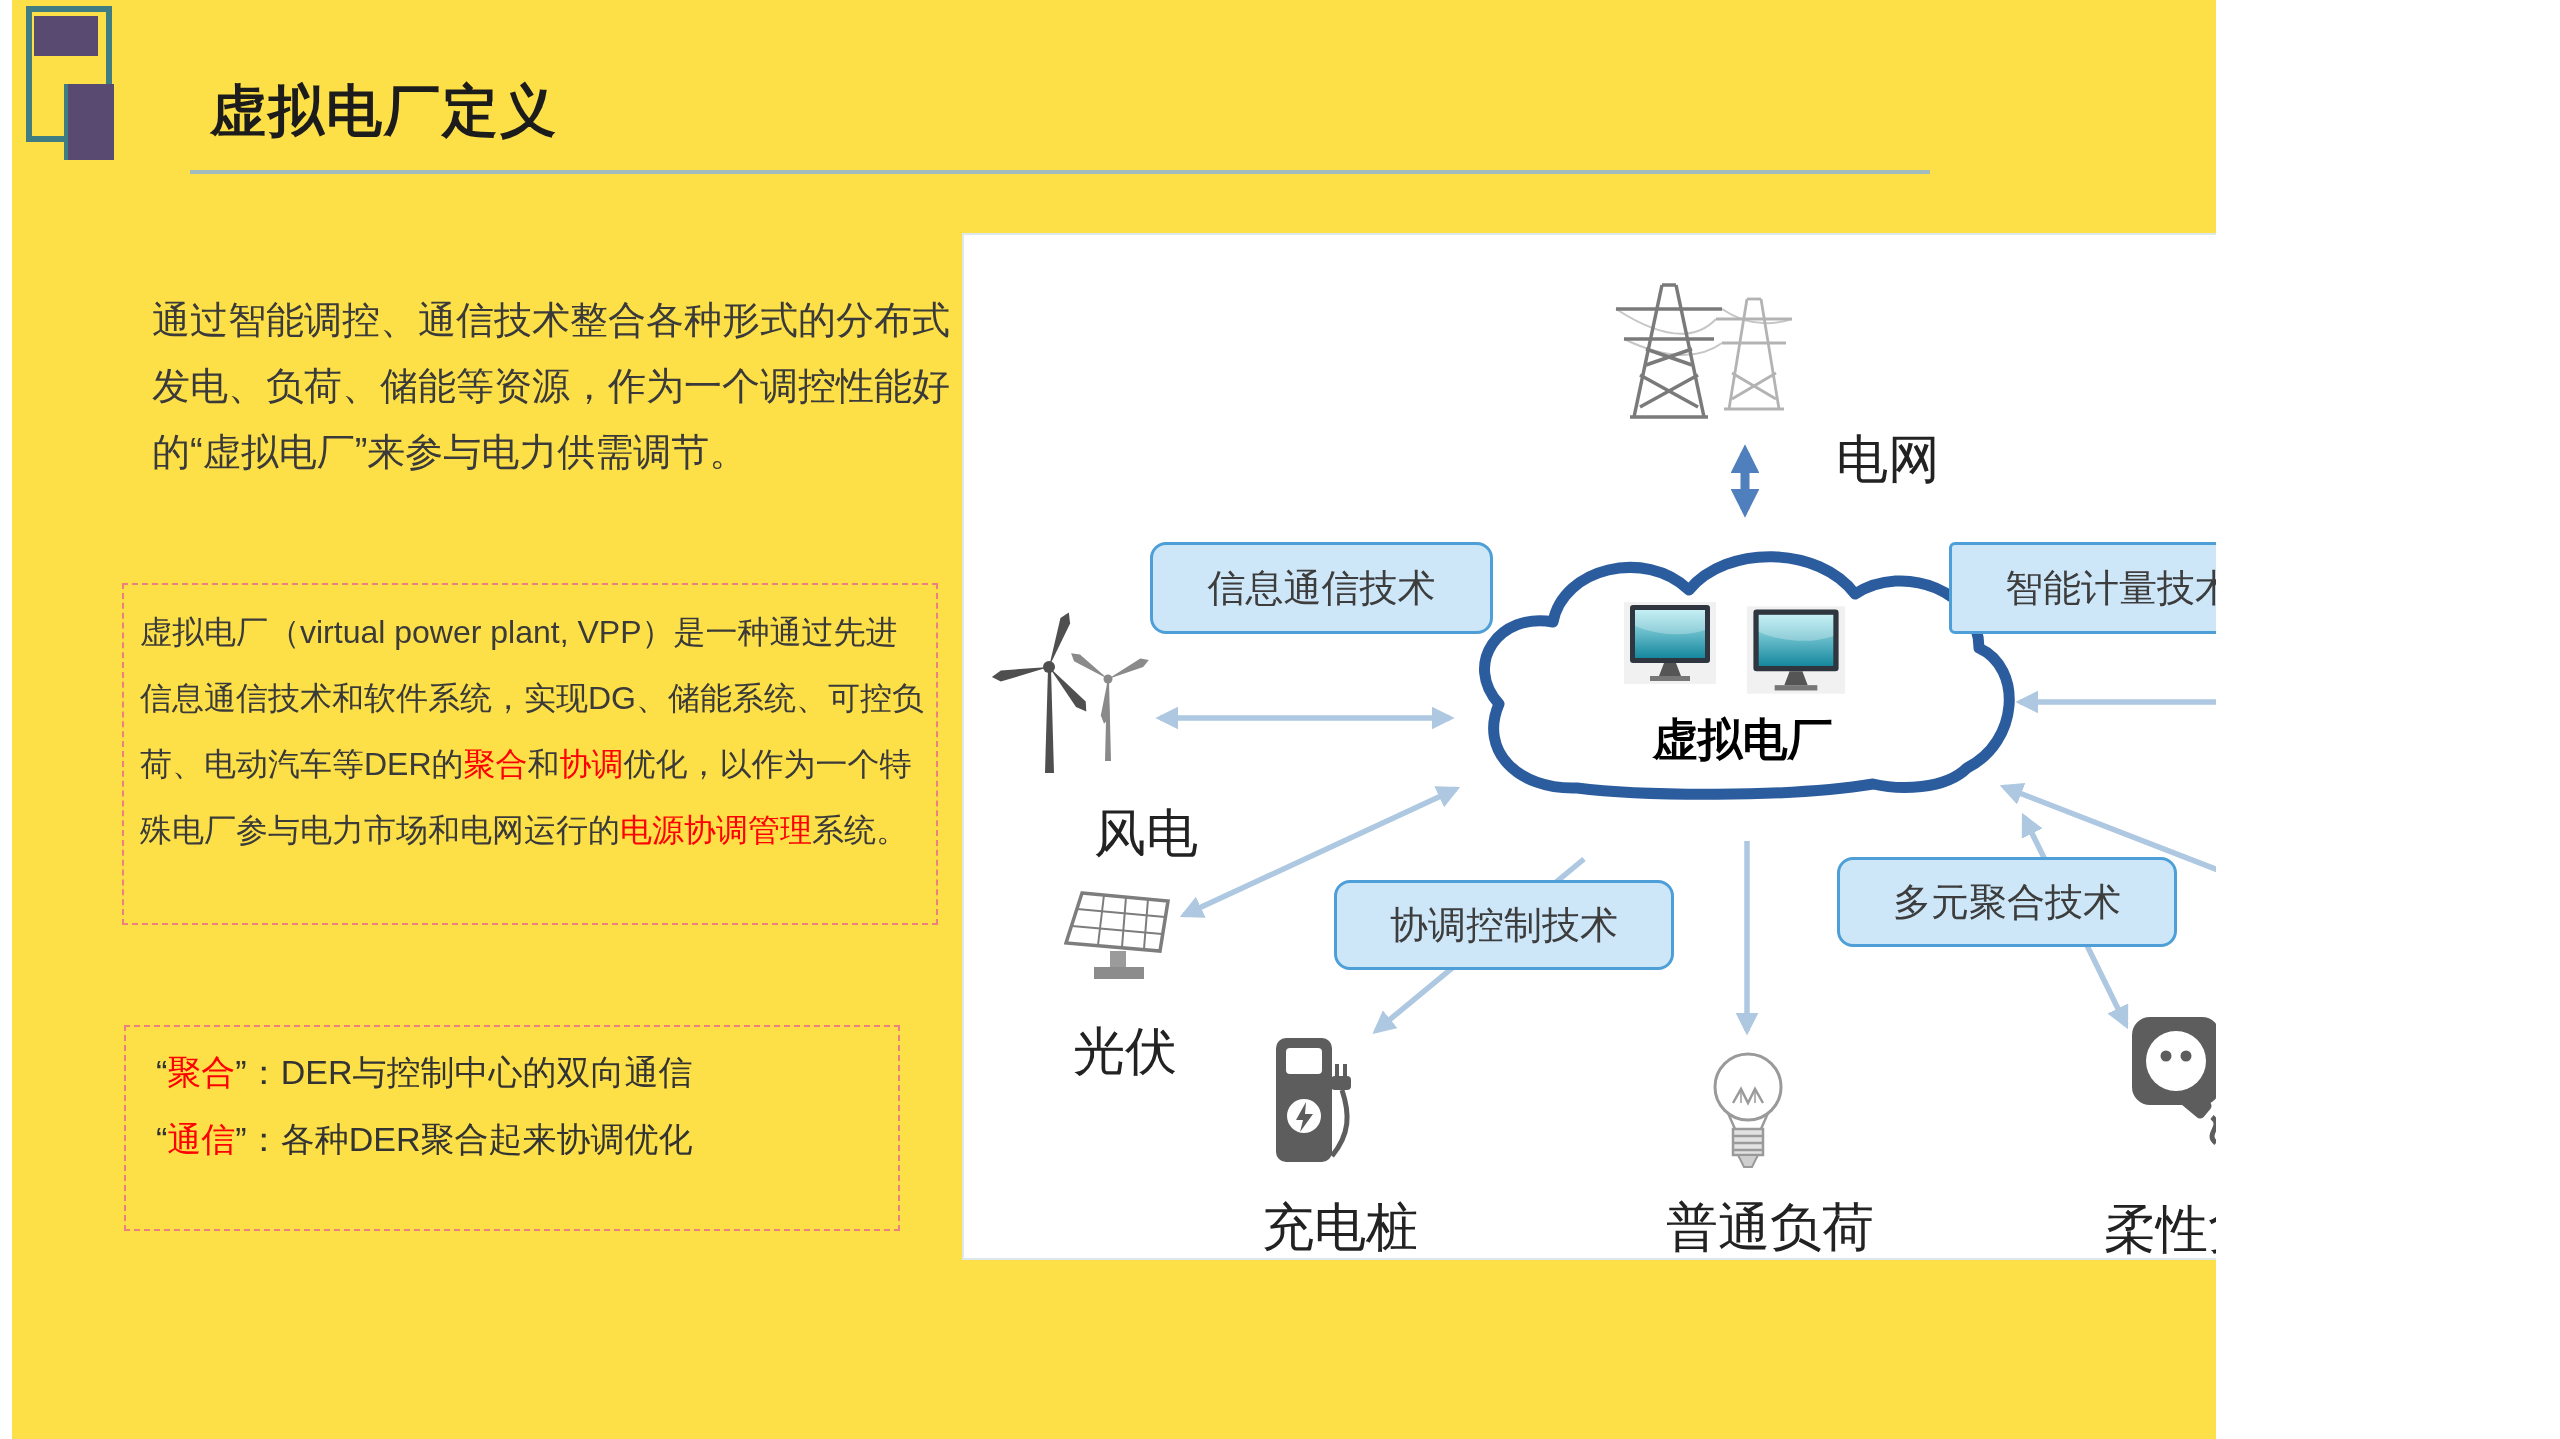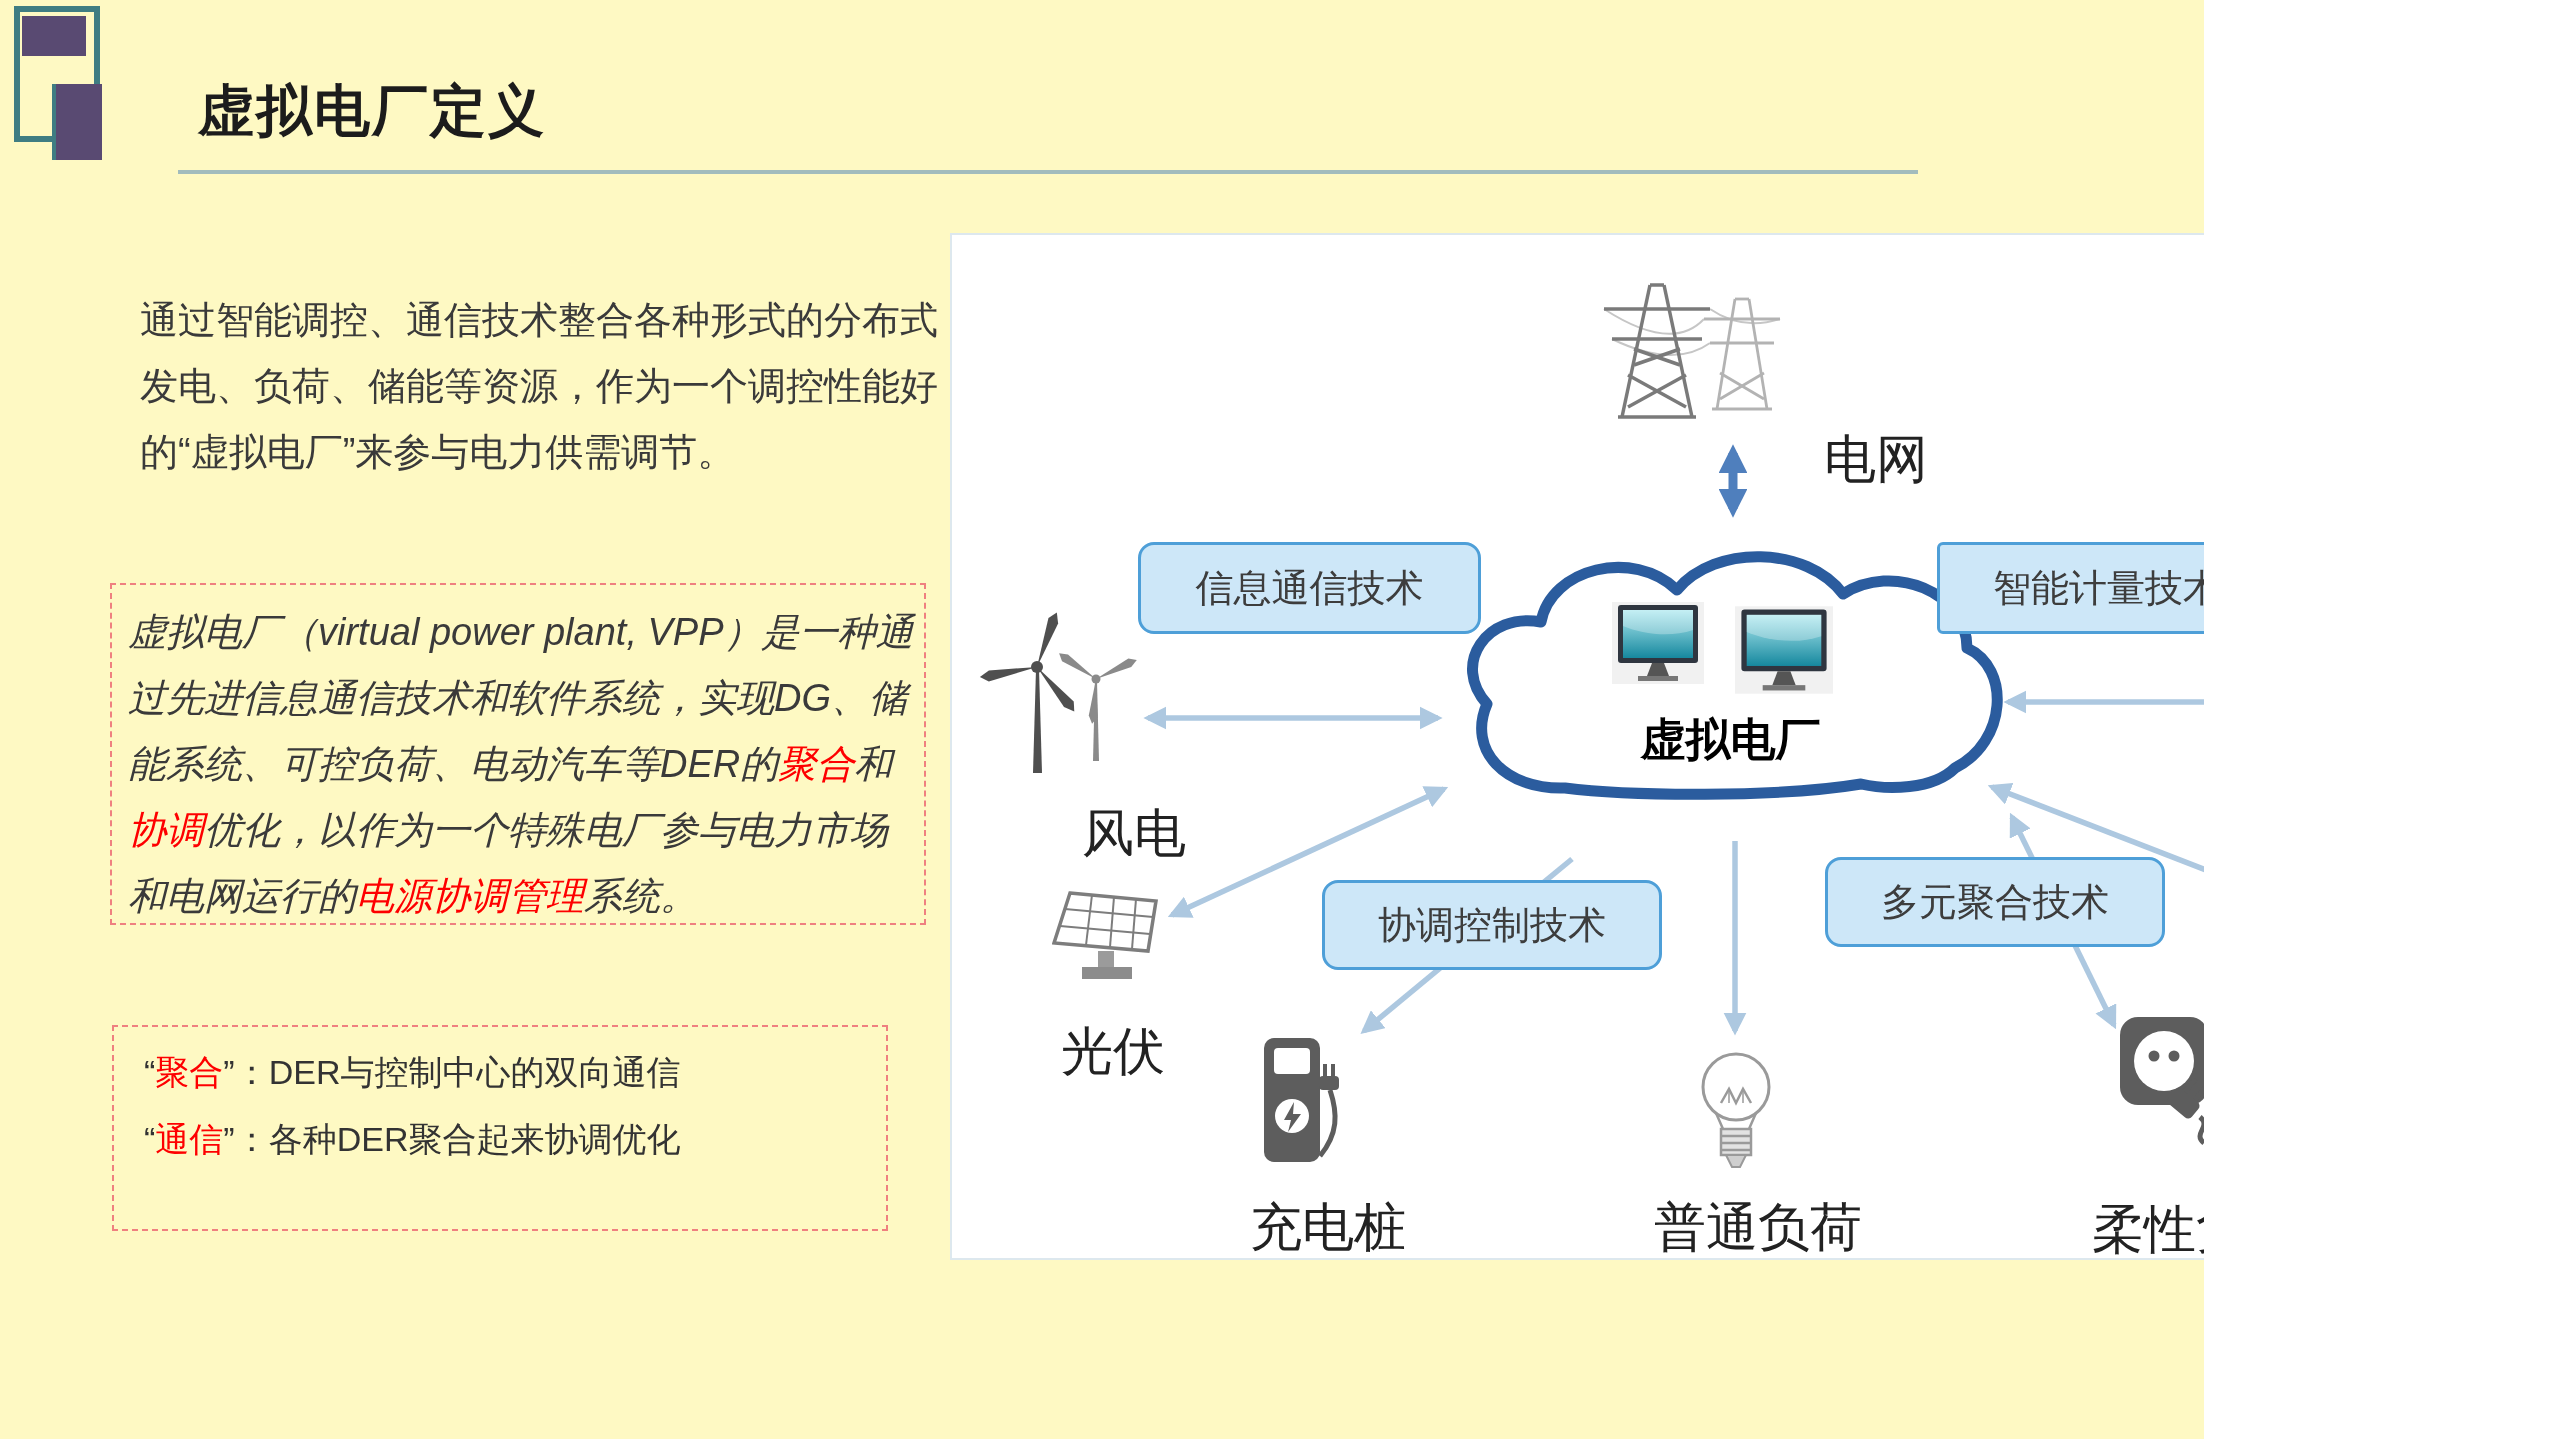--- a/index.html
+++ b/index.html
@@ -1,27 +1,27 @@
 <!DOCTYPE html>
 <html><head>
 <meta charset="utf-8">
 <style>
   html,body{margin:0;padding:0;background:#fff;}
-  .slide{position:relative;width:2204px;height:1439px;background:#fef9c3;overflow:hidden;
-         font-family:"Liberation Sans","DejaVu Sans",sans-serif;color:#333;}
+  .slide{position:relative;width:2204px;height:1439px;background:#fde047;overflow:hidden;
+         font-family:"Liberation Sans","DejaVu Sans",sans-serif;color:#333;margin-left:12px;}
   
   .logo-frame{position:absolute;left:14px;top:6px;width:74px;height:124px;border:6px solid #3f7d82;background:transparent;}
   .logo-sq-top{position:absolute;left:22px;top:16px;width:64px;height:40px;background:#594a72;}
   .logo-sq-bottom{position:absolute;left:52px;top:84px;width:46px;height:76px;background:#594a72;border-left:4px solid #3f7d82;}
   .page-title{position:absolute;left:198px;top:74px;font-size:56px;font-weight:700;color:#1c1c1c;letter-spacing:2px;white-space:nowrap;}
   .title-underline{position:absolute;left:178px;top:170px;width:1740px;height:4px;background:#a2bcbd;}
   
   .intro{position:absolute;left:140px;top:287px;width:812px;font-size:38px;line-height:66px;color:#3a3a3a;}
   .def-box{position:absolute;left:110px;top:583px;width:816px;height:342px;border:2px dashed #ef8080;
-           box-sizing:border-box;padding:14px 10px 0 16px;font-size:38px;line-height:66px;color:#3a3a3a;font-style:italic;}
+           box-sizing:border-box;padding:14px 10px 0 16px;font-size:32px;line-height:66px;color:#3a3a3a;}
   .key-box{position:absolute;left:112px;top:1025px;width:776px;height:206px;border:2px dashed #ef8080;
            box-sizing:border-box;padding:12px 0 0 16px;font-size:34px;line-height:67px;color:#333;}
   .key-indent{padding-left:14px;}
   .red{color:#fe0000;}
   
   .diagram{position:absolute;left:950px;top:233px;width:1558px;height:1027px;border:2px solid #dde8ee;
            box-sizing:border-box;background:#fff;}
   .arrows{position:absolute;left:0;top:0;z-index:1;}
   .tech-box{position:absolute;z-index:3;background:#cde7f8;border:3px solid #4e9fd8;border-radius:16px;
             display:flex;align-items:center;justify-content:center;font-size:38px;color:#3d3d3d;

